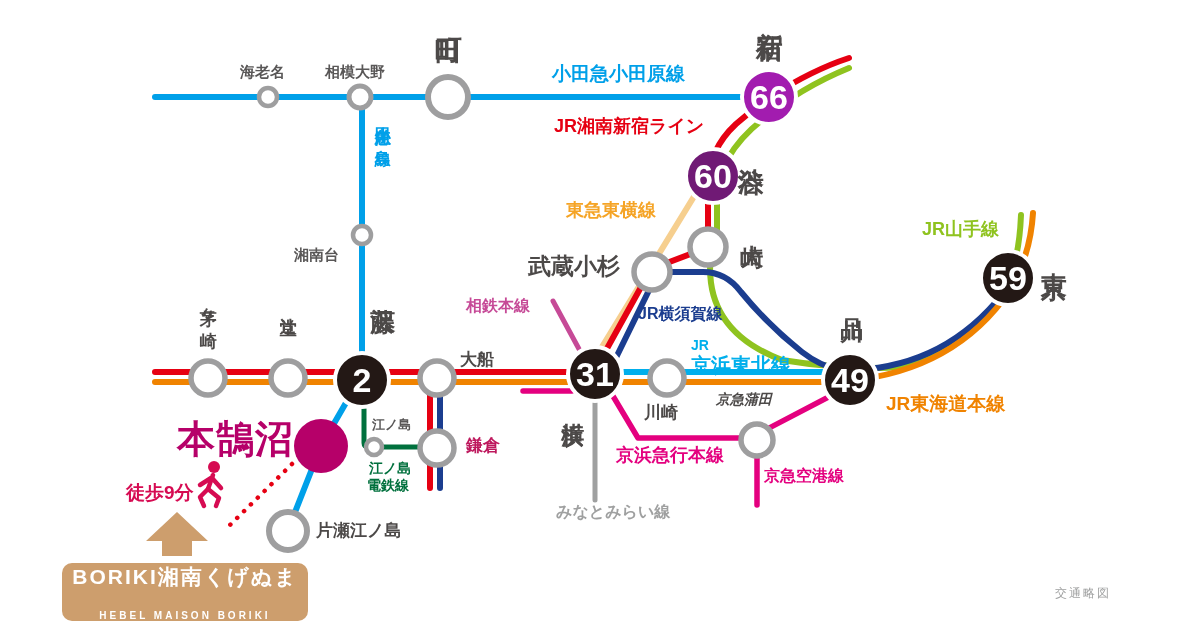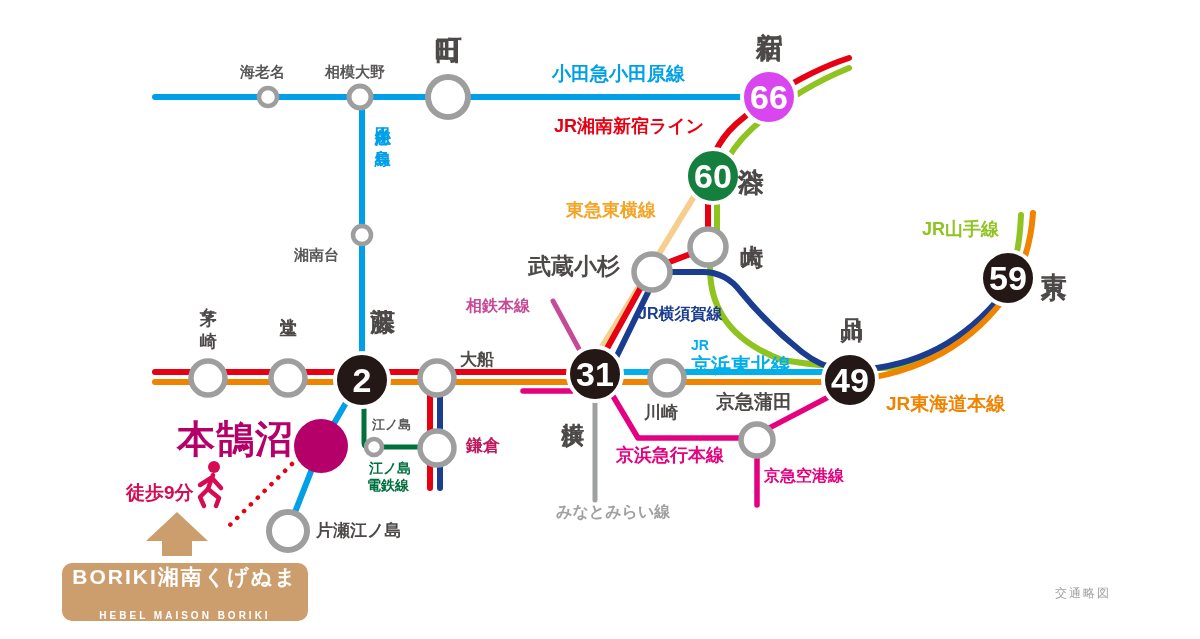--- a/index.html
+++ b/index.html
@@ -72,40 +72,40 @@
     <g stroke-width="4.5" fill="none" stroke-linecap="round" stroke-linejoin="round" stroke="#d60b52">
       <circle cx="214" cy="467" r="6" stroke="none" fill="#d60b52"></circle>
       <path d="M213,475 L208,489"></path>
       <path d="M212,478 L221,488 M211,478 L200,485"></path>
       <path d="M208,489 L219,498 L216,506 M208,489 L200,497 L204,506"></path>
     </g>
 
     <polygon points="177,512 146,541 162,541 162,556 192,556 192,541 208,541" fill="#cd9e6d"></polygon>
   </svg>
 
-  <div class="badge" style="left: 769px; top: 97px; background: #d946ef;">66</div>
-  <div class="badge" style="left: 713px; top: 176px; background: #15803d;">60</div>
+  <div class="badge" style="left: 769px; top: 97px; background: #a21caf;">66</div>
+  <div class="badge" style="left: 713px; top: 176px; background: #701a75;">60</div>
   <div class="badge" style="left: 1008px; top: 278px; background: rgb(35, 24, 21);">59</div>
   <div class="badge" style="left: 850px; top: 380px; background: rgb(35, 24, 21);">49</div>
   <div class="badge" style="left: 595px; top: 374px; background: rgb(35, 24, 21);">31</div>
   <div class="badge" style="left: 362px; top: 380px; background: rgb(35, 24, 21);">2</div>
 
   <div class="lbl" style="left: 240px; top: 64px; font-size: 15px; color: rgb(89, 87, 87);">海老名</div>
   <div class="lbl" style="left: 325px; top: 64px; font-size: 15px; color: rgb(89, 87, 87);">相模大野</div>
   <div class="lbl vlabel" style="left: 434px; top: 16px; font-size: 27px; color: rgb(76, 73, 72);">町田</div>
   <div class="lbl" style="left: 294px; top: 247px; font-size: 15px; color: rgb(89, 87, 87);">湘南台</div>
   <div class="lbl vlabel" style="left: 755px; top: 10px; font-size: 27px; color: rgb(76, 73, 72);">新宿</div>
   <div class="lbl vlabel" style="left: 737px; top: 148px; font-size: 26px; color: rgb(76, 73, 72);">渋谷</div>
   <div class="lbl vlabel" style="left: 740px; top: 226px; font-size: 23px; color: rgb(76, 73, 72);">大崎</div>
   <div class="lbl" style="left: 528px; top: 254px; font-size: 23px; color: rgb(76, 73, 72);">武蔵小杉</div>
   <div class="lbl vlabel" style="left: 840px; top: 300px; font-size: 23px; color: rgb(76, 73, 72);">品川</div>
   <div class="lbl vlabel" style="left: 1040px; top: 252px; font-size: 26px; color: rgb(76, 73, 72);">東京</div>
   <div class="lbl vlabel" style="left: 561px; top: 404px; font-size: 23px; color: rgb(76, 73, 72);">横浜</div>
   <div class="lbl" style="left: 644px; top: 404px; font-size: 17px; color: rgb(76, 73, 72);">川崎</div>
-  <div class="lbl" style="left: 716px; top: 392px; font-size: 19px; color: rgb(76, 73, 72);">京急蒲田</div>
+  <div class="lbl" style="left: 716px; top: 392px; font-size: 14px; color: rgb(76, 73, 72); font-style: italic;">京急蒲田</div>
   <div class="lbl vlabel" style="left: 199px; top: 296px; font-size: 17px; color: rgb(76, 73, 72);">茅ヶ崎</div>
   <div class="lbl vlabel" style="left: 279px; top: 304px; font-size: 17px; color: rgb(76, 73, 72);">辻堂</div>
   <div class="lbl vlabel" style="left: 370px; top: 288px; font-size: 25px; color: rgb(76, 73, 72);">藤沢</div>
   <div class="lbl" style="left: 460px; top: 351px; font-size: 17px; color: rgb(76, 73, 72);">大船</div>
   <div class="lbl" style="left: 466px; top: 437px; font-size: 17px; color: #be185d;">鎌倉</div>
   <div class="lbl" style="left: 372px; top: 418px; font-size: 13px; color: rgb(89, 87, 87);">江ノ島</div>
   <div class="lbl" style="left: 316px; top: 522px; font-size: 17px; color: rgb(76, 73, 72);">片瀬江ノ島</div>
   <div class="lbl" style="left: 177px; top: 420px; font-size: 38px; letter-spacing: 1px; color: rgb(182, 0, 105);">本鵠沼</div>
 
   <div class="lbl" style="left: 552px; top: 64px; font-size: 19px; color: rgb(0, 160, 233);">小田急小田原線</div>

